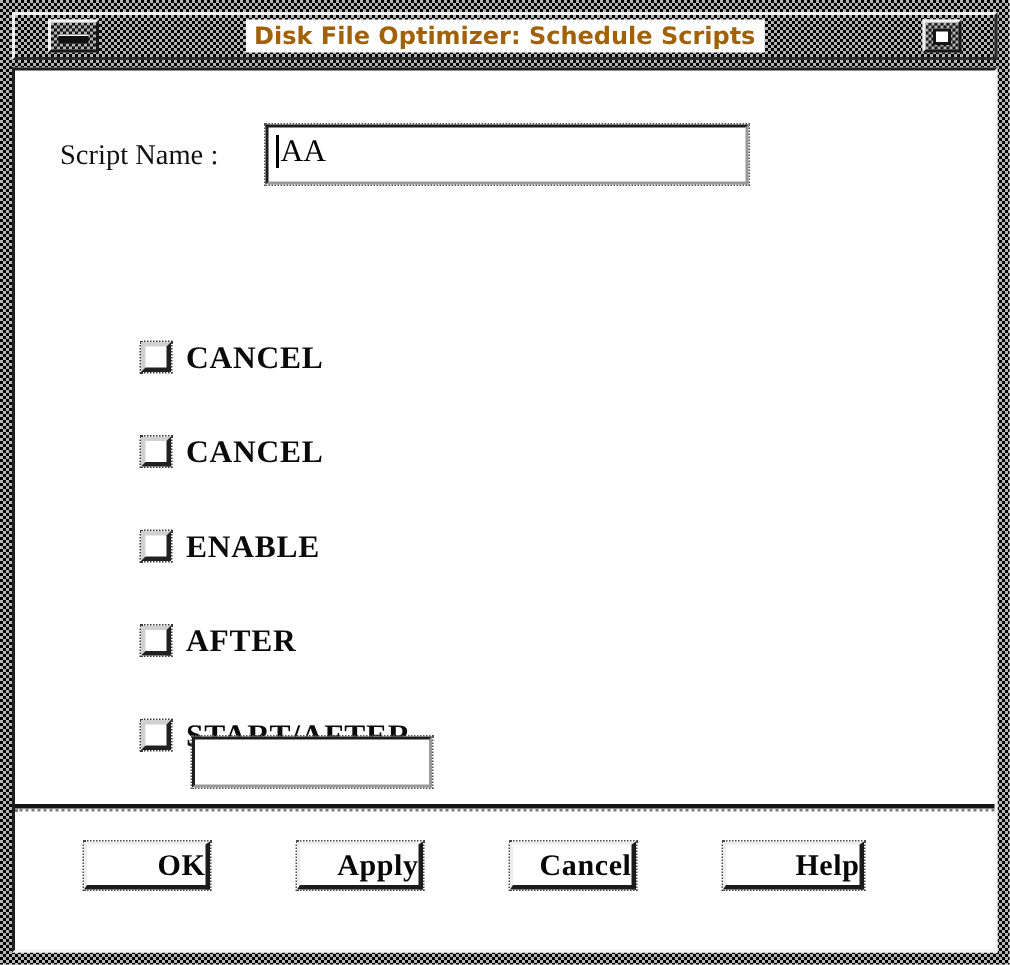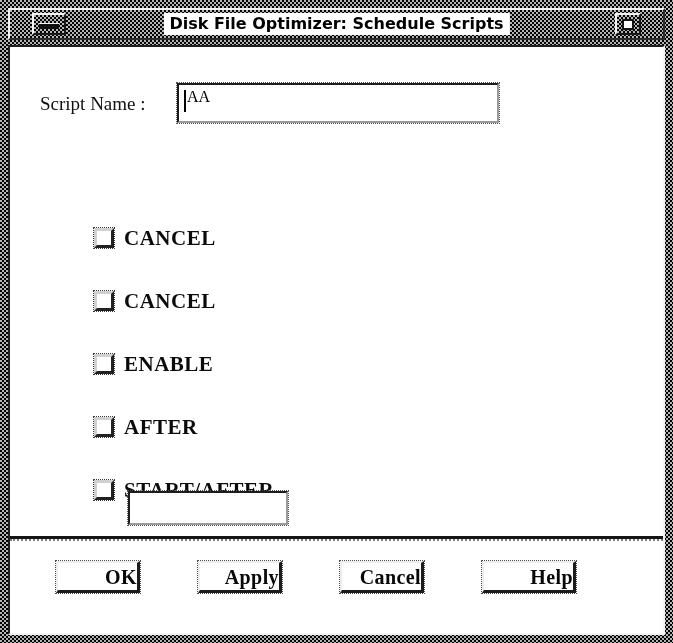--- a/index.html
+++ b/index.html
@@ -105,21 +105,21 @@
   }
   #title-text {
     position: absolute;
     left: 50%;
     top: 3px;
     transform: translateX(-50%);
     height: 22px;
     line-height: 22px;
     padding: 0 6px;
     background: #ffffff;
-    color: #000000;
+    color: #a16207;
     font-family: "DejaVu Sans", "Liberation Sans", sans-serif;
     font-weight: bold;
     font-size: 16px;
     letter-spacing: 0px;
     white-space: nowrap;
   }
 
   
   #client {
     position: absolute;
@@ -170,21 +170,21 @@
     border-top: 2px solid #1d1d1d;
     border-left: 2px solid #1d1d1d;
     border-right: 2px solid #9a9a9a;
     border-bottom: 2px solid #9a9a9a;
     outline: 1px dotted #555;
   }
   #script-name-value {
     position: absolute;
     left: 8px;
     top: 3px;
-    font-size: 16px;
+    font-size: 21px;
     color: #000;
     font-family: "Liberation Serif", "DejaVu Serif", serif;
     white-space: nowrap;
   }
   #text-caret {
     position: absolute;
     left: 5px;
     top: 5px;
     width: 2px;
     height: 22px;

